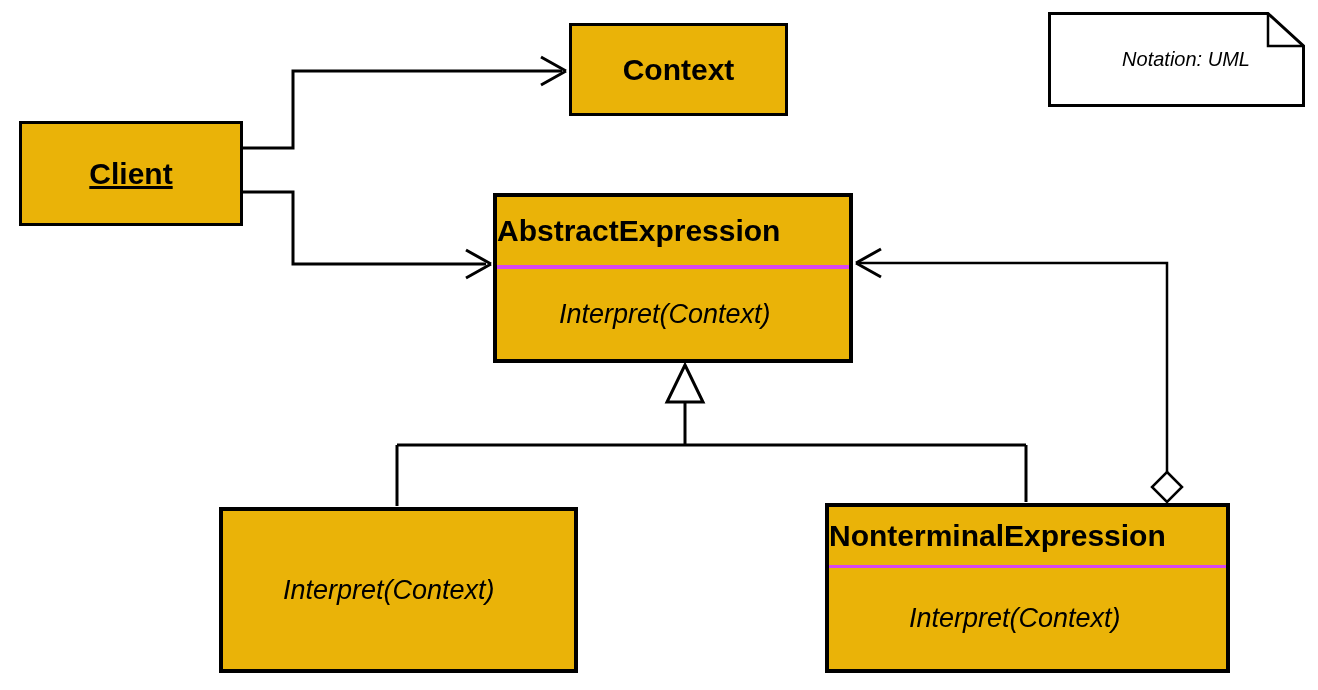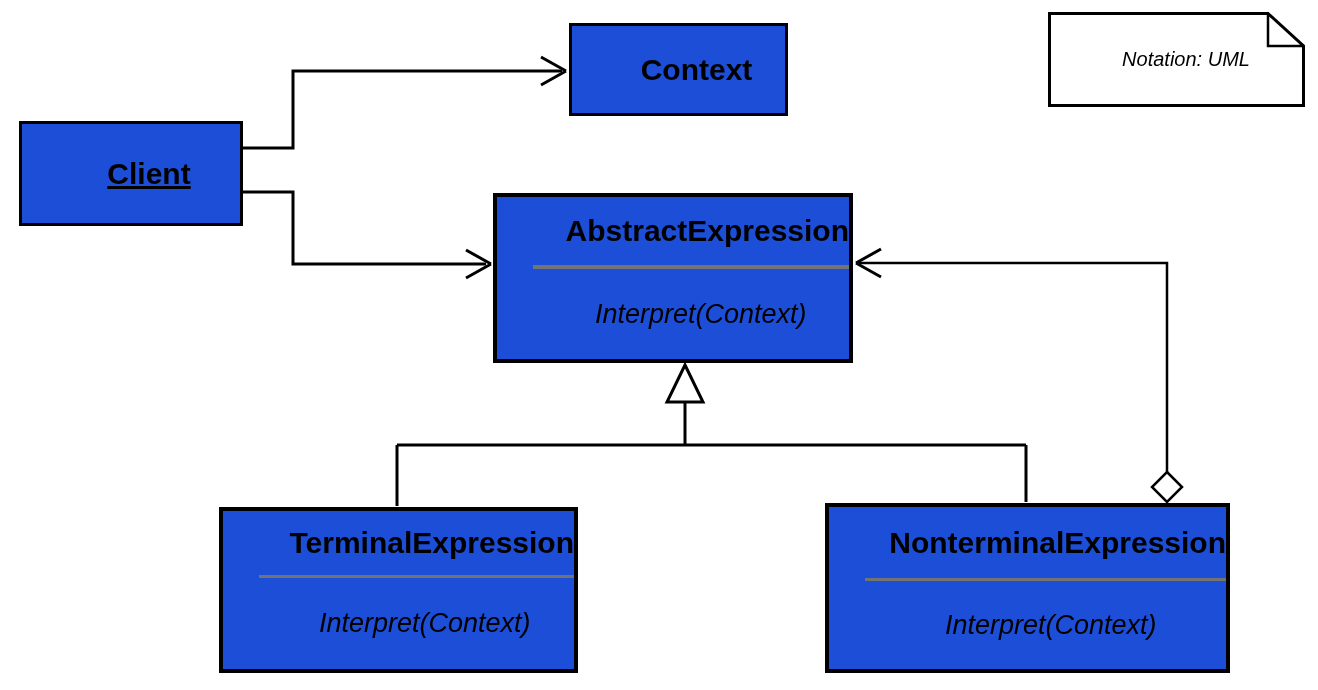--- a/index.html
+++ b/index.html
@@ -11,47 +11,46 @@
     position: relative;
     width: 1318px;
     height: 690px;
     background: #ffffff;
     font-family: "Liberation Sans", sans-serif;
     color: #000000;
     overflow: hidden;
   }
   .class-box {
     position: absolute;
-    background: #1d4ed8;
+    background: #eab308;
     border: 3px solid #000000;
     box-sizing: border-box;
     z-index: 1;
-    padding-left: 36px;
   }
   .class-box.thick {
     border-width: 4px;
     display: flex;
     flex-direction: column;
   }
   .class-box.single {
     display: flex;
     align-items: center;
     justify-content: center;
   }
   .class-title {
     font-weight: bold;
     font-size: 30px;
     letter-spacing: 0px;
     white-space: nowrap;
   }
   .title-compartment {
     display: flex;
     align-items: center;
-    justify-content: flex-end;
-    border-bottom: 3px solid #737373;
+    justify-content: flex-start;
+    border-bottom: 3px solid #d946ef;
     box-sizing: border-box;
     flex: 0 0 auto;
   }
   .method-compartment {
     display: flex;
     align-items: center;
     flex: 1 1 auto;
     font-style: italic;
     font-size: 27px;
     white-space: nowrap;
@@ -97,30 +96,27 @@
   <div class="class-box thick" style="left:493px; top:193px; width:360px; height:170px;">
     <div class="title-compartment" style="height:72px; border-bottom-width:4px;">
       <span class="class-title">AbstractExpression</span>
     </div>
     <div class="method-compartment" style="padding-left:26px;">
       <span>Interpret(Context)</span>
     </div>
   </div>
 
   <div class="class-box thick" style="left:219px; top:507px; width:359px; height:166px;">
-    <div class="title-compartment" style="height:67px;">
-      <span class="class-title">TerminalExpression</span>
-    </div>
     <div class="method-compartment" style="padding-left:24px;">
       <span>Interpret(Context)</span>
     </div>
   </div>
 
   <div class="class-box thick" style="left:825px; top:503px; width:405px; height:170px;">
-    <div class="title-compartment" style="height:74px;">
+    <div class="title-compartment" style="height:61px;">
       <span class="class-title">NonterminalExpression</span>
     </div>
     <div class="method-compartment" style="padding-left:44px;">
       <span>Interpret(Context)</span>
     </div>
   </div>
 
   <svg class="connector-layer" viewBox="0 0 1318 690" fill="none" stroke="#000000">
 
     <path d="M243,148 H293 V71 H562" stroke-width="3"></path>

